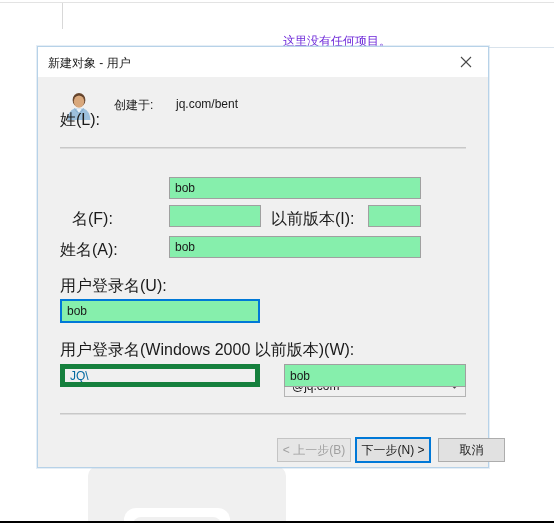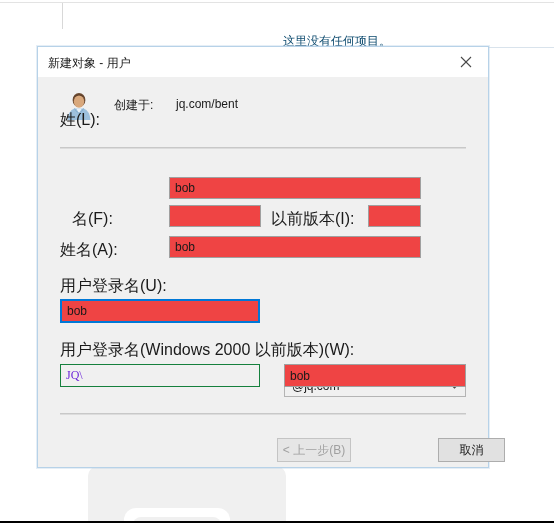--- a/index.html
+++ b/index.html
@@ -33,21 +33,21 @@
   #bg-vert-divider {
     position: absolute;
     left: 62px; top: 3px;
     width: 1px; height: 26px;
     background: #d8d8d8;
   }
   #bg-empty-text {
     position: absolute;
     left: 283px; top: 33px;
     font-size: 12px;
-    color: #0c4a6e;
+    color: #6d28d9;
     white-space: nowrap;
   }
   #bg-header-rule {
     position: absolute;
     left: 40px; top: 47px;
     width: 514px; height: 1px;
     background: #d9e3ec;
   }
   #bg-watermark {
     position: absolute;
@@ -160,39 +160,38 @@
   
   .flabel {
     position: absolute;
     font-size: 16px;
     color: #1a1a1a;
     white-space: nowrap;
   }
   .tbox {
     position: absolute;
     box-sizing: border-box;
-    background: #ef4444;
+    background: #86efac;
     border: 1px solid #a0a0a0;
     font-size: 12px;
     color: #1a1a1a;
     padding: 0 5px;
     line-height: 20px;
     height: 22px;
     font-family: "Liberation Sans", "DejaVu Sans", sans-serif;
     outline: none;
   }
   .tbox.focused {
     border: 2px solid #0078d7;
     line-height: 18px;
   }
   .tbox.readonly {
     background: #f0f0f0;
-    border: 1px solid #15803d;
-    color: #6d28d9;
-    font-family: Liberation Serif, serif;
+    border: 5px solid #15803d;
+    color: #0369a1;
   }
 
   
   #suffix-combo {
     position: absolute;
     left: 246px; top: 297px;
     width: 182px; height: 23px;
     box-sizing: border-box;
     background: #f0f0f0;
     border: 1px solid #b4b4b4;
@@ -304,16 +303,17 @@
       </div>
     </div>
 
     <div class="flabel" style="left:22px; top:263px;">用户登录名(Windows 2000 以前版本)(W):</div>
     <input class="tbox readonly" style="left: 22px; top: 287px; width: 200px; height: 23px;" value="JQ\">
     <input class="tbox" style="left: 246px; top: 287px; width: 182px; height: 23px;" value="bob">
 
     <div class="hr" id="hr-bottom"></div>
 
     <div class="btn disabled" style="left:239px; top:361px; width:74px;">&lt; 上一步(B)</div>
+    <div class="btn default" style="left:318px; top:361px; width:74px;">下一步(N) &gt;</div>
     <div class="btn" style="left:400px; top:361px; width:67px;">取消</div>
 
   </div>
 </div>
 
 </body></html>

